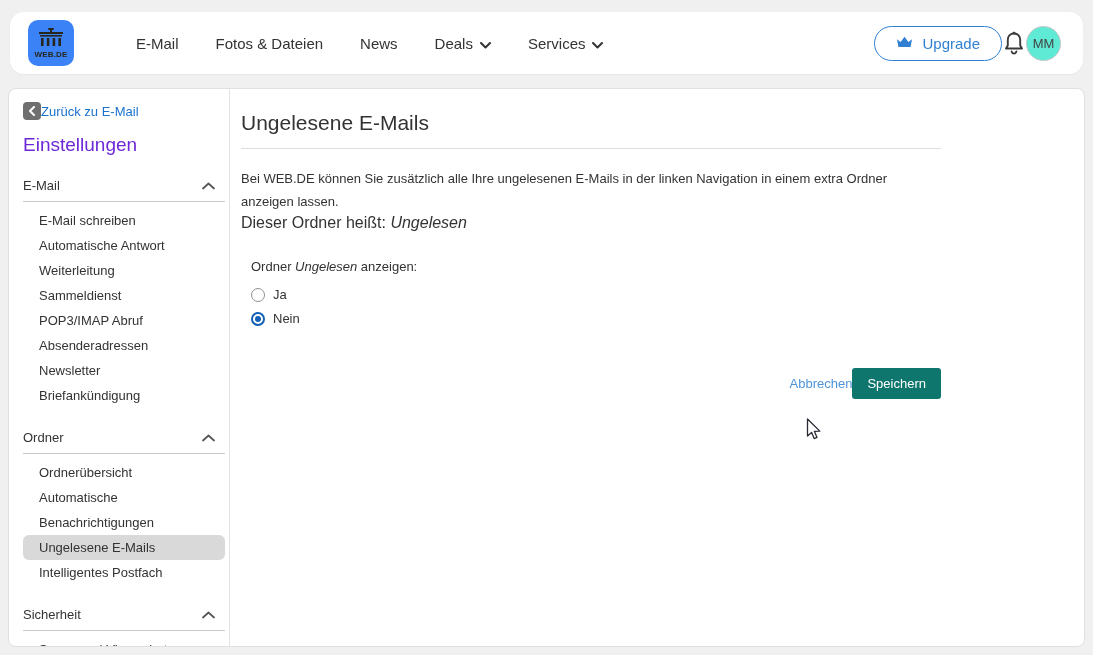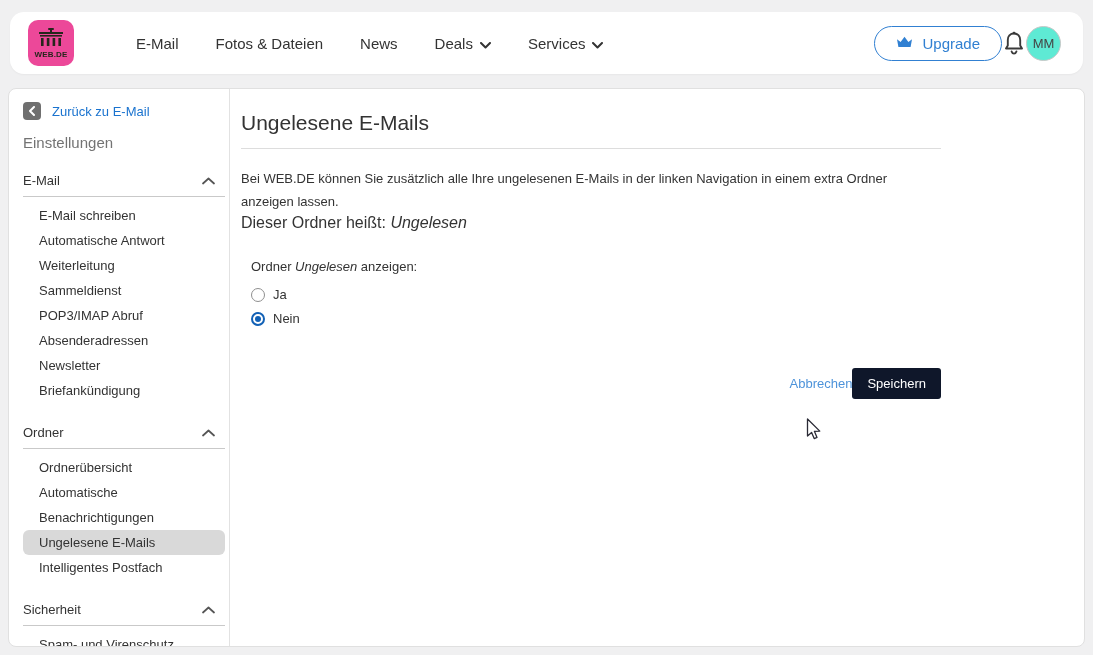--- a/index.html
+++ b/index.html
@@ -13,21 +13,21 @@
 
   
   .header {
     position:absolute; left:10px; top:12px; right:10px; height:62px;
     background:#fff; border-radius:14px;
     display:flex; align-items:center;
     padding:0 22px 0 18px;
     box-shadow:0 1px 2px rgba(0,0,0,0.04);
   }
   .logo {
-    width:46px; height:46px; background:#ec4899; border-radius:10px;
+    width:46px; height:46px; background:#3b82f6; border-radius:10px;
     display:flex; flex-direction:column; align-items:center; justify-content:center;
     gap:0; flex:0 0 auto;
   }
   .logo-text { font-size:8px; font-weight:bold; color:#26261c; letter-spacing:0.2px; }
   .nav { display:flex; align-items:center; gap:37px; margin-left:62px; }
   .nav-item {
     font-size:15px; color:#333; cursor:pointer;
     display:flex; align-items:center; gap:7px; white-space:nowrap;
   }
   .header-right { margin-left:auto; display:flex; align-items:center; }
@@ -48,27 +48,27 @@
   
   .card {
     position:absolute; left:8px; top:88px; width:1077px; height:559px;
     background:#fff; border:1px solid #e0e0e0; border-radius:8px;
     display:flex; overflow:hidden;
   }
   .sidebar {
     width:221px; flex:0 0 auto; border-right:1px solid #e2e2e2;
     padding:11px 4px 0 14px;
   }
-  .back-row { display:flex; align-items:center; gap:11px; cursor:pointer; padding:2px 0; }
+  .back-row { display:flex; align-items:center; cursor:pointer; padding:2px 0; }
   .back-badge {
     width:18px; height:18px; border-radius:4px; background:#6f6f6f;
     display:flex; align-items:center; justify-content:center; flex:0 0 auto;
   }
   .back-label { font-size:13px; color:#1a73cf; }
-  .sidebar-title { font-size:15px; color:#737373; margin-top:12px; }
+  .sidebar-title { font-size:19px; color:#6d28d9; margin-top:12px; }
   .side-section { margin-top:22px; }
   .side-section-header {
     display:flex; align-items:center; justify-content:space-between;
     font-size:13px; color:#333; padding:0 10px 8px 0;
     border-bottom:1px solid #c9c9c9; margin-right:0; cursor:pointer;
   }
   .side-items { margin-top:6px; }
   .side-item {
     font-size:13px; color:#333; height:25px; line-height:25px;
     padding-left:16px; cursor:pointer; border-radius:6px;
@@ -98,21 +98,21 @@
   .radio.checked::after {
     content:""; width:6px; height:6px; border-radius:50%; background:#1261b6; display:block;
   }
   .radio-label { font-size:13px; color:#333; }
   .btn-row {
     display:flex; align-items:center; justify-content:flex-end; 
     margin-top:42px; width:700px;
   }
   .link-btn { font-size:13px; color:#4d93da; cursor:pointer; background:none; border:none; font-family:inherit; }
   .primary-btn {
-    background:#0f172a; color:#fff; border:none; border-radius:3px;
+    background:#0f766e; color:#fff; border:none; border-radius:3px;
     font-size:13px; padding:8px 15px; cursor:pointer; font-family:inherit;
   }
 
   .cursor { position:absolute; left:806px; top:418px; pointer-events:none; }
 </style>
 </head>
 <body>
 
 <div class="header">
   <div class="logo">

